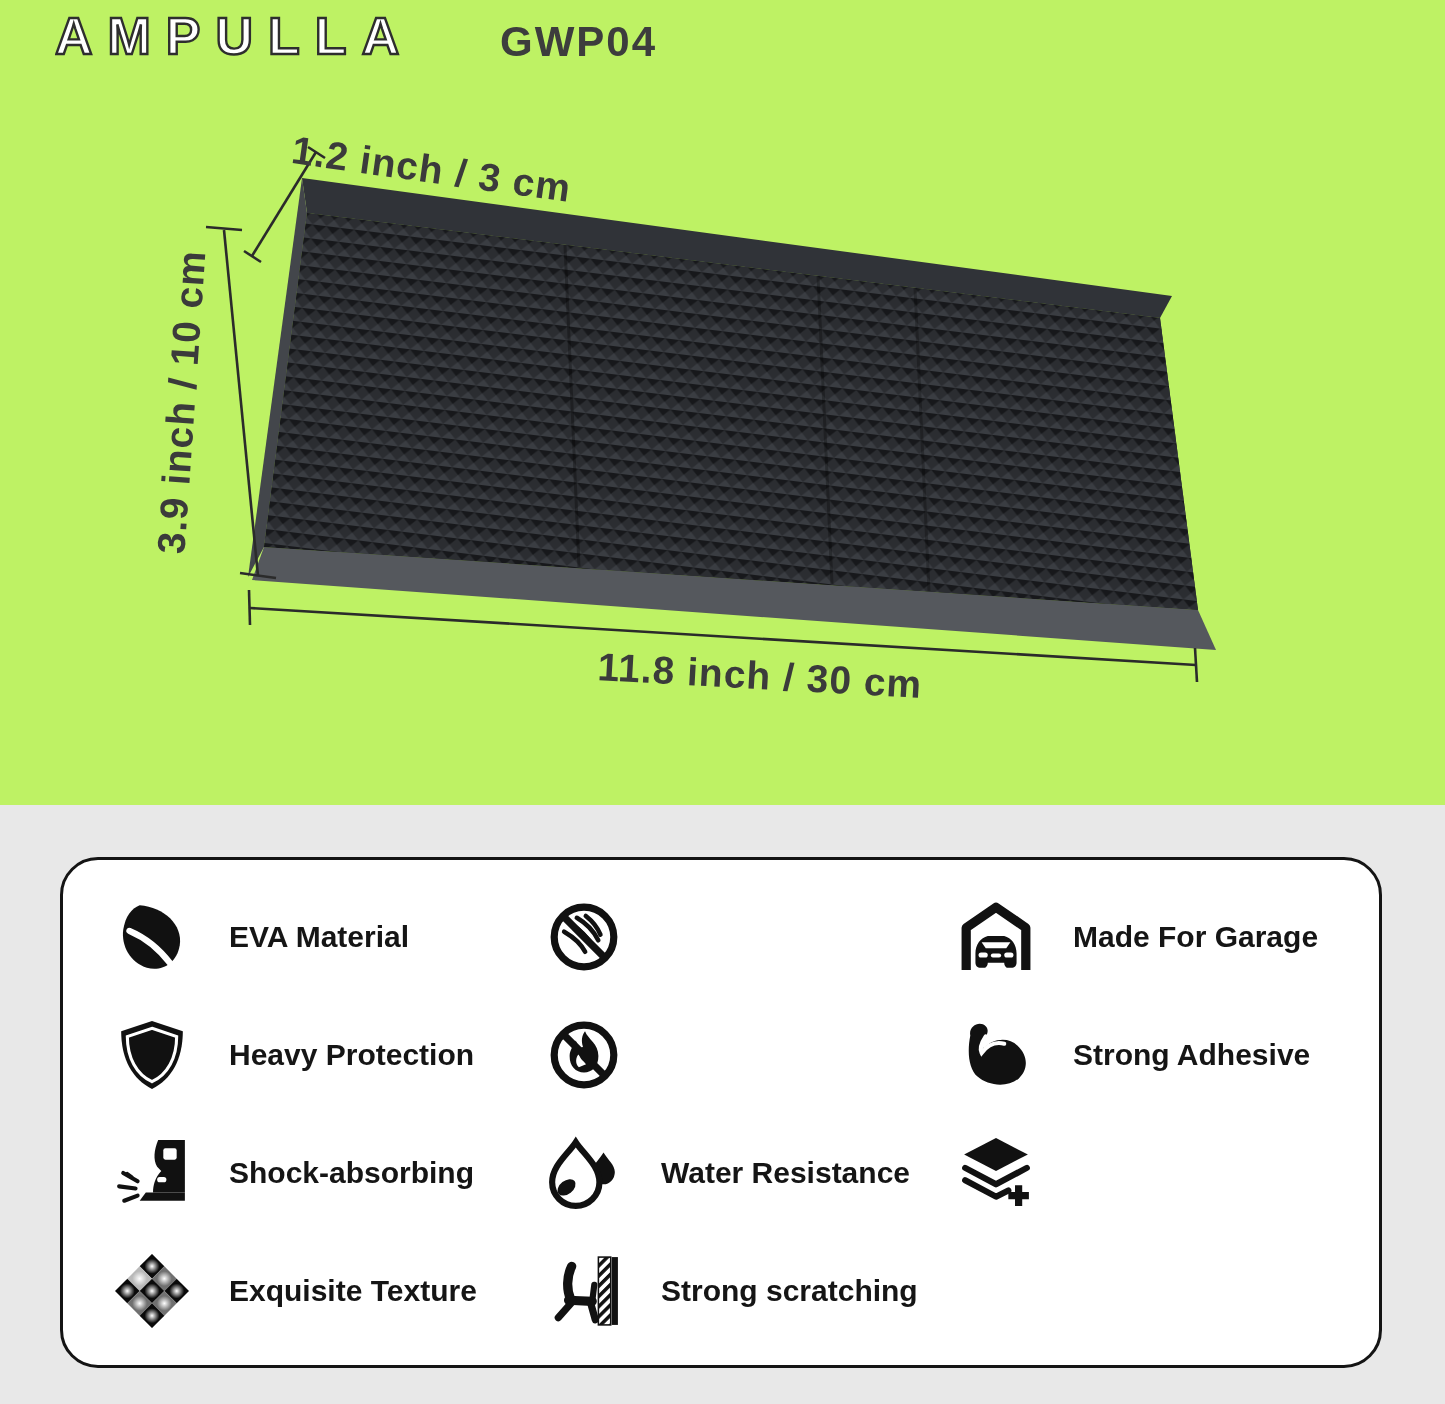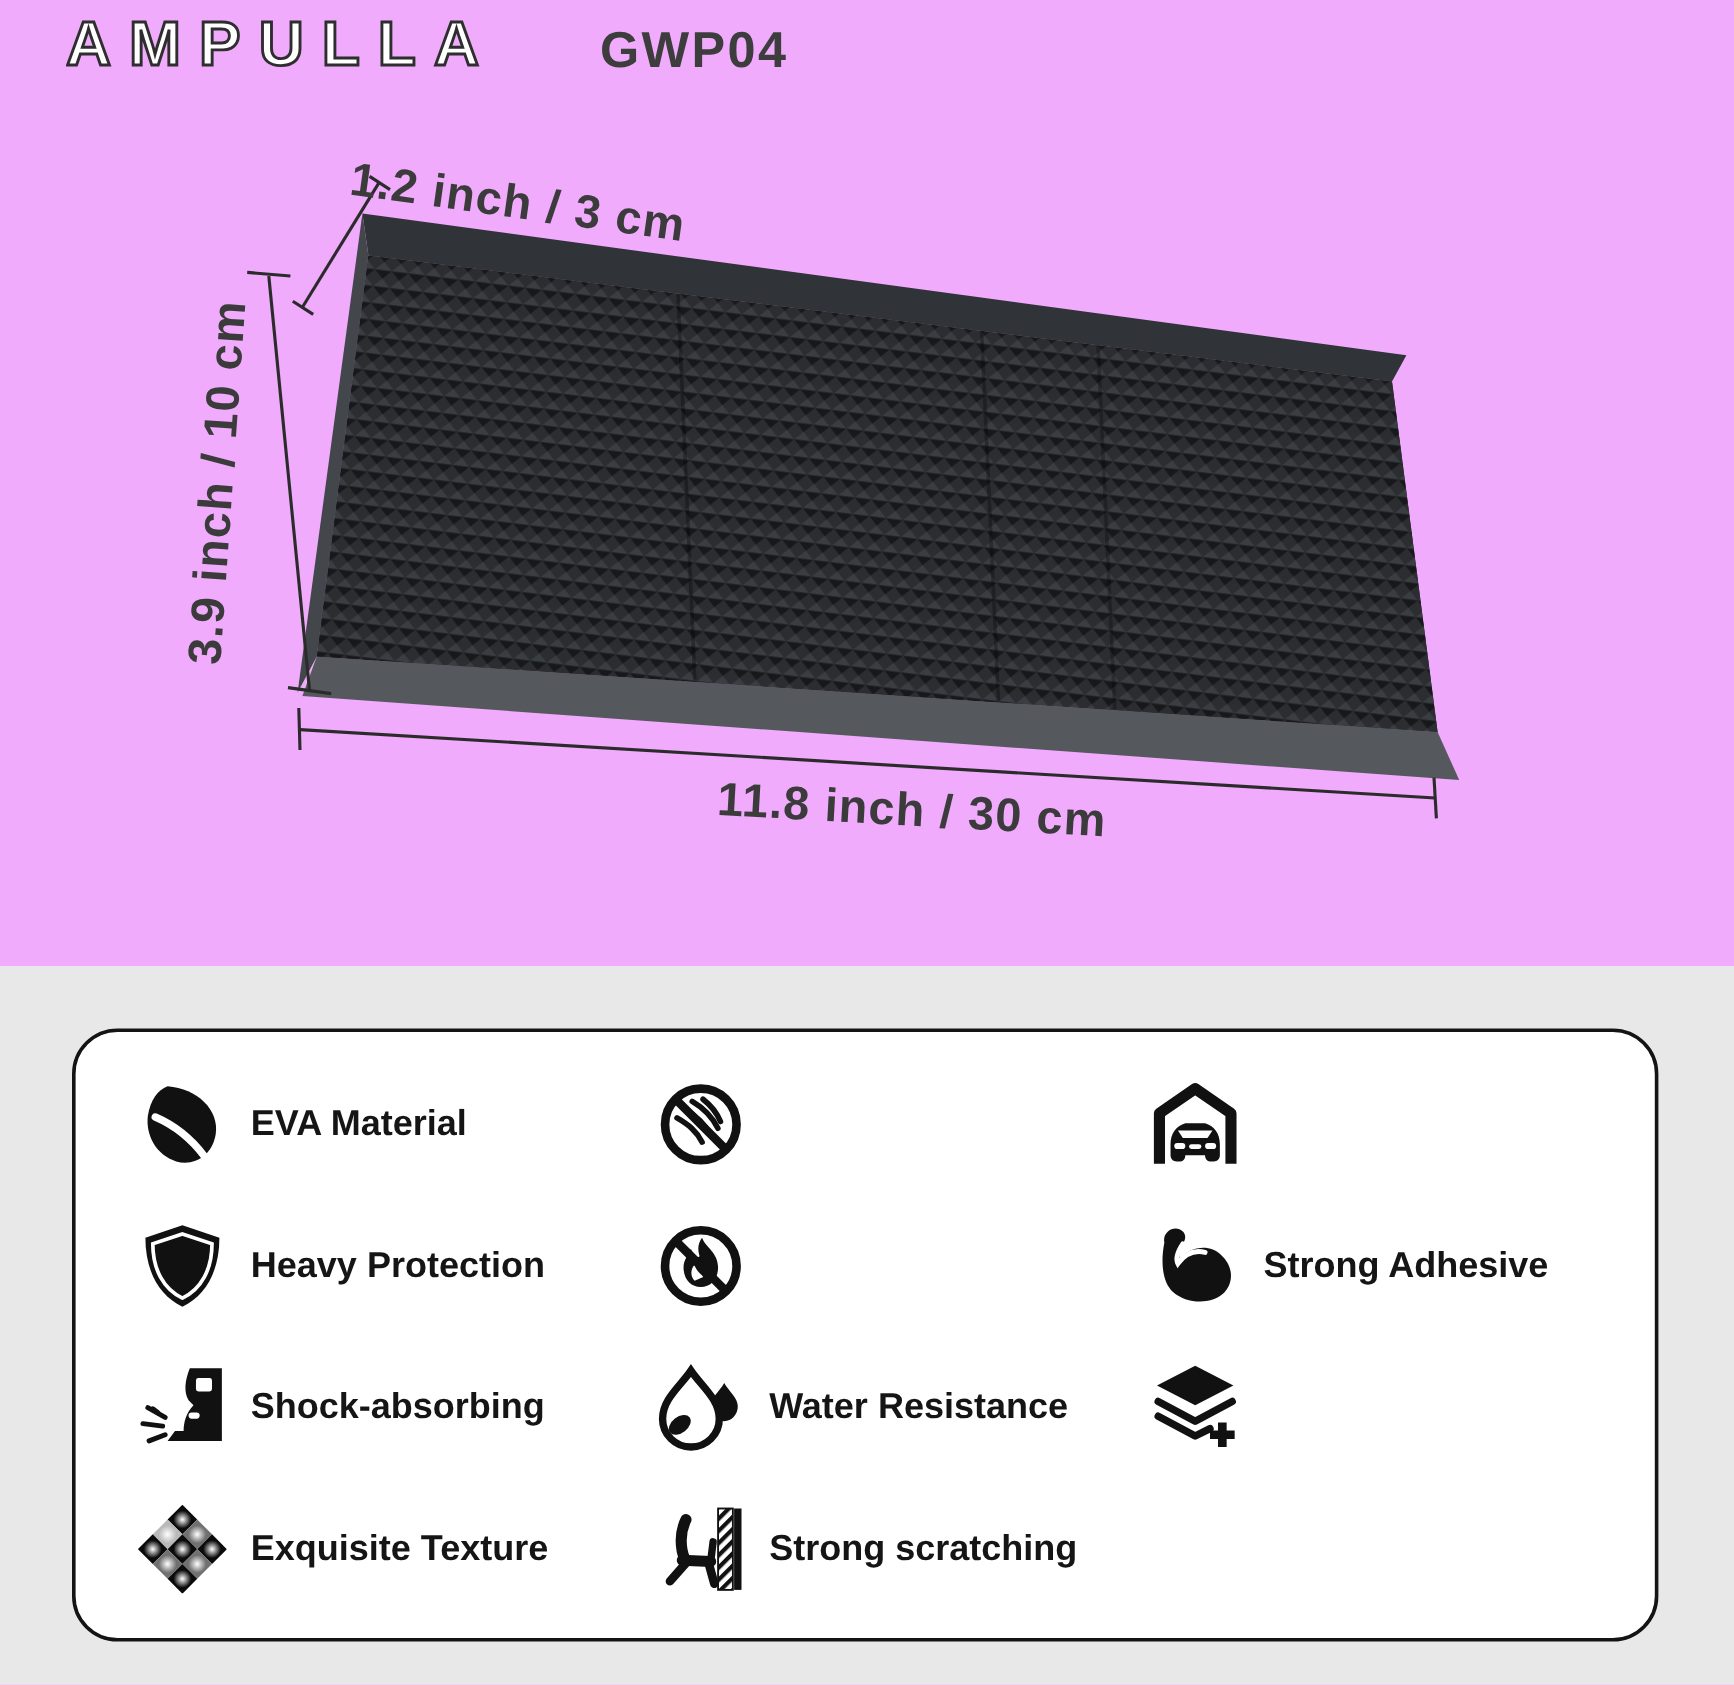--- a/index.html
+++ b/index.html
@@ -1,28 +1,28 @@
 <!DOCTYPE html>
 <html><head>
 <meta charset="utf-8">
 <style>
   html,body{margin:0;padding:0;}
   body{font-family:"Liberation Sans",sans-serif;}
-  .stage{position:relative;width:1445px;height:1404px;background:#f0abfc;overflow:hidden;}
+  .stage{position:relative;width:1445px;height:1404px;background:#bef264;overflow:hidden;}
   .band{position:absolute;left:0;top:805px;width:1445px;height:599px;background:#e8e8e8;}
   .logo-svg{position:absolute;left:55px;top:6px;}
   .figure-svg{position:absolute;left:0;top:0;}
   .dim-label{position:absolute;font-weight:700;font-size:39px;color:#3b3b3b;white-space:nowrap;letter-spacing:1px;}
   .dim-depth{left:292px;top:128px;transform:rotate(8deg);transform-origin:0 50%;}
   .dim-height{left:182px;top:402px;transform:translate(-50%,-50%) rotate(-86deg);}
   .dim-width{left:760px;top:676px;transform:translate(-50%,-50%) rotate(3.2deg);}
   .panel{position:absolute;left:60px;top:857px;width:1322px;height:511px;background:#ffffff;
          border:3px solid #141414;border-radius:38px;box-sizing:border-box;}
   .grid{display:grid;grid-template-columns:432px 412px 1fr;padding:18px 14px 0 52px;}
-  .cell{display:flex;align-items:center;gap:20px;height:118px;}
+  .cell{display:flex;align-items:center;gap:40px;height:118px;}
   .icon{width:74px;height:74px;flex:0 0 auto;display:block;}
   .icon svg{width:74px;height:74px;display:block;}
   .feat-label{font-size:30px;font-weight:700;color:#151515;line-height:1.18;max-width:300px;}
 </style>
 </head>
 <body>
 
 <div class="stage">
 
   <div class="band"></div>
@@ -107,20 +107,21 @@
         <span class="icon">
           <svg viewBox="0 0 72 72">
             <path d="M7 68 L7 27 L36 7 L65 27 L65 68" fill="none" stroke="#111" stroke-width="9" stroke-linejoin="round"></path>
             <path d="M16 52 C16 43 21 37 28 35 L44 35 C51 37 56 43 56 52 L56 61 C56 64 54 66 51 66 L48 66 C45 66 44 63 44 61 L28 61 C28 63 27 66 24 66 L21 66 C18 66 16 64 16 61 Z" fill="#111"></path>
             <path d="M22 41 L50 41 L46 47 L26 47 Z" fill="#fff"></path>
             <rect x="19" y="51" width="9" height="5" rx="2.5" fill="#fff"></rect>
             <rect x="44" y="51" width="9" height="5" rx="2.5" fill="#fff"></rect>
             <rect x="31" y="52" width="10" height="4" rx="2" fill="#fff"></rect>
           </svg>
         </span>
+        <div class="feat-label">Made For Garage</div>
       </div>
 
       <div class="cell">
         <span class="icon">
           <svg viewBox="0 0 72 72">
             <path d="M36 3 L66 13 C66 40 55 60 36 69 C17 60 6 40 6 13 Z" fill="#111"></path>
             <path d="M36 10 L60 18 C60 39 51 55 36 62 C21 55 12 39 12 18 Z" fill="none" stroke="#fff" stroke-width="3"></path>
           </svg>
         </span>
         <div class="feat-label">Heavy Protection</div>

